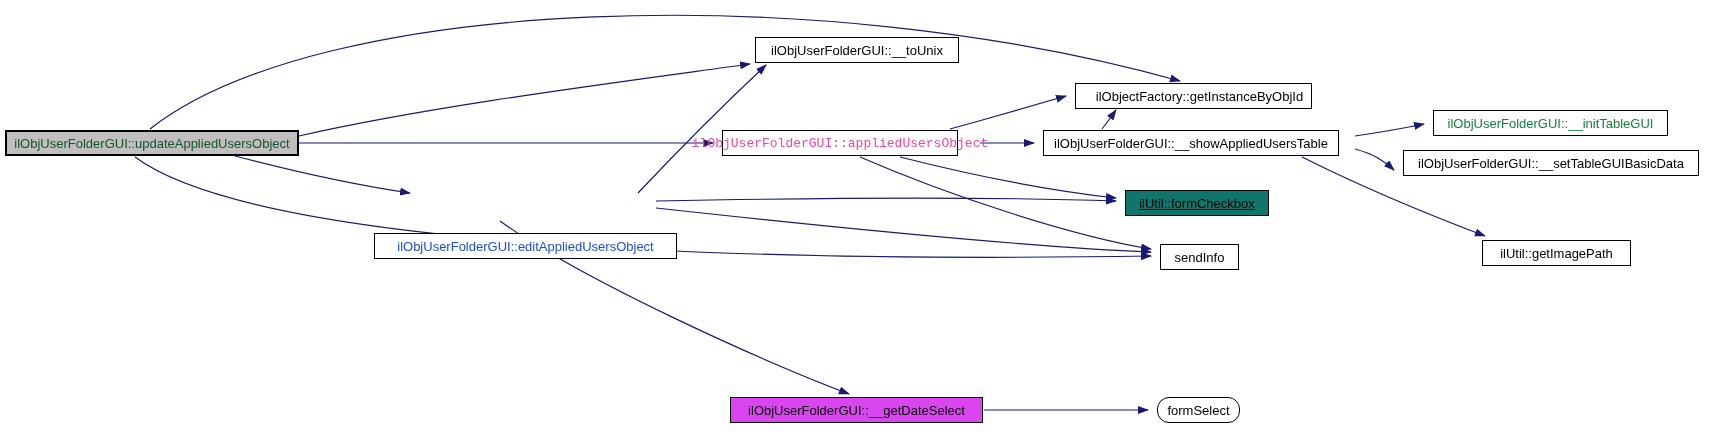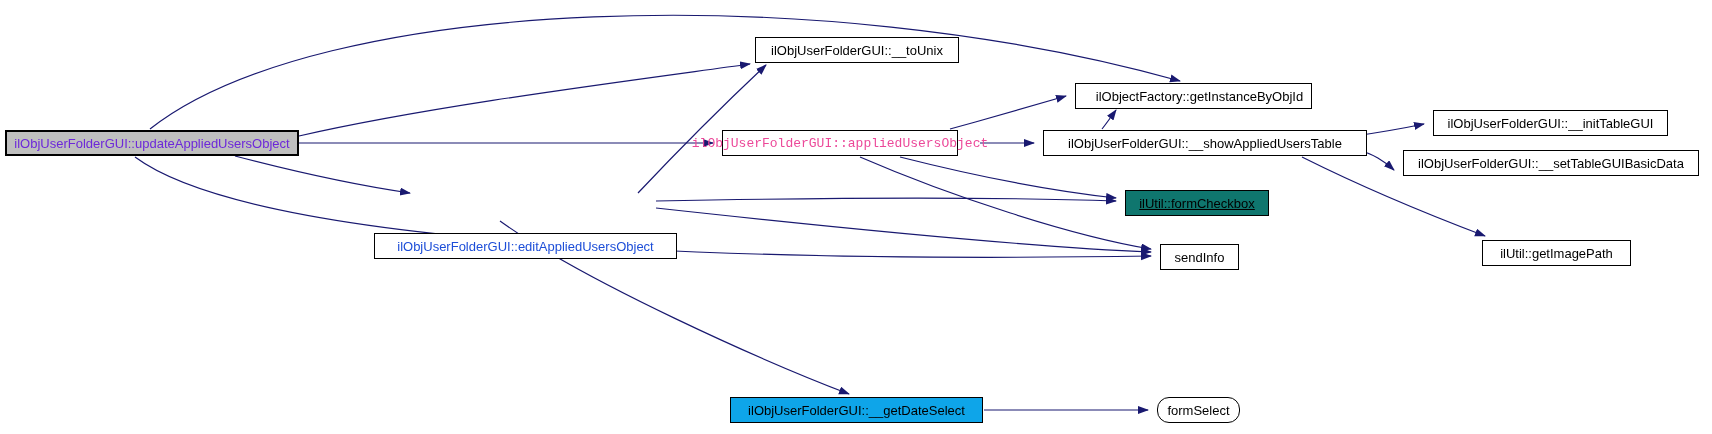--- a/index.html
+++ b/index.html
@@ -65,27 +65,27 @@
       <path class="edge" d="M980,143 L1034,143" marker-end="url(#arrowhead)" style="stroke: rgb(25, 25, 112);"></path>
       <path class="edge" d="M900,157 C975,176 1052,191 1116,198" marker-end="url(#arrowhead)" style="stroke: rgb(25, 25, 112);"></path>
       <path class="edge" d="M860,157 C950,196 1072,236 1151,249" marker-end="url(#arrowhead)" style="stroke: rgb(25, 25, 112);"></path>
       <path class="edge" d="M1102,129 C1106,124 1111,117 1116,110" marker-end="url(#arrowhead)" style="stroke: rgb(25, 25, 112);"></path>
       <path class="edge" d="M1355,136 C1382,132 1400,129 1424,124" marker-end="url(#arrowhead)" style="stroke: rgb(25, 25, 112);"></path>
       <path class="edge" d="M1355,149 C1374,154 1384,161 1394,170" marker-end="url(#arrowhead)" style="stroke: rgb(25, 25, 112);"></path>
       <path class="edge" d="M1302,157 C1372,192 1440,219 1485,236" marker-end="url(#arrowhead)" style="stroke: rgb(25, 25, 112);"></path>
       <path class="edge" d="M984,410 L1148,410" marker-end="url(#arrowhead)" style="stroke: rgb(25, 25, 112);"></path>
     </svg>
   <div id="node-layer">
-      <div class="node highlight" style="left: 5px; top: 130px; width: 294px; height: 26px; background: rgb(191, 191, 191); border-color: rgb(0, 0, 0); color: #6d28d9;">ilObjUserFolderGUI::updateAppliedUsersObject</div>
+      <div class="node highlight" style="left: 5px; top: 130px; width: 294px; height: 26px; background: rgb(191, 191, 191); border-color: rgb(0, 0, 0); color: #14532d;">ilObjUserFolderGUI::updateAppliedUsersObject</div>
       <div class="node" style="left: 374px; top: 194px; width: 303px; height: 26px; background: rgb(255, 255, 255); border-color: rgb(0, 0, 0); color: #1d4ed8; margin-top: 39px;">ilObjUserFolderGUI::editAppliedUsersObject</div>
       <div class="node" style="left: 755px; top: 37px; width: 204px; height: 26px; background: rgb(255, 255, 255); border-color: rgb(0, 0, 0); color: rgb(0, 0, 0);">ilObjUserFolderGUI::__toUnix</div>
       <div class="node" style="left: 722px; top: 130px; width: 236px; height: 26px; background: rgb(255, 255, 255); border-color: rgb(0, 0, 0); color: #ec4899; font-family: Liberation Mono, monospace;">ilObjUserFolderGUI::appliedUsersObject</div>
       <div class="node" style="left: 1075px; top: 83px; width: 237px; height: 26px; background: rgb(255, 255, 255); border-color: rgb(0, 0, 0); color: rgb(0, 0, 0); padding-left: 12px;">ilObjectFactory::getInstanceByObjId</div>
-      <div class="node" style="left: 1043px; top: 130px; width: 324px; height: 26px; background: rgb(255, 255, 255); border-color: rgb(0, 0, 0); color: rgb(0, 0, 0);">ilObjUserFolderGUI::__showAppliedUsersTable</div>
+      <div class="node" style="left: 1043px; top: 130px; width: 296px; height: 26px; background: rgb(255, 255, 255); border-color: rgb(0, 0, 0); color: rgb(0, 0, 0);">ilObjUserFolderGUI::__showAppliedUsersTable</div>
       <div class="node" style="left: 1125px; top: 190px; width: 144px; height: 26px; background: #0f766e; border-color: rgb(0, 0, 0); color: rgb(0, 0, 0); text-decoration: underline;">ilUtil::formCheckbox</div>
       <div class="node" style="left: 1160px; top: 244px; width: 79px; height: 26px; background: rgb(255, 255, 255); border-color: rgb(0, 0, 0); color: rgb(0, 0, 0);">sendInfo</div>
-      <div class="node" style="left: 1433px; top: 110px; width: 235px; height: 26px; background: rgb(255, 255, 255); border-color: rgb(0, 0, 0); color: #000000;">ilObjUserFolderGUI::__initTableGUI</div>
+      <div class="node" style="left: 1433px; top: 110px; width: 235px; height: 26px; background: rgb(255, 255, 255); border-color: rgb(0, 0, 0); color: #15803d;">ilObjUserFolderGUI::__initTableGUI</div>
       <div class="node" style="left: 1403px; top: 150px; width: 296px; height: 26px; background: rgb(255, 255, 255); border-color: rgb(0, 0, 0); color: rgb(0, 0, 0);">ilObjUserFolderGUI::__setTableGUIBasicData</div>
       <div class="node" style="left: 1482px; top: 240px; width: 149px; height: 26px; background: rgb(255, 255, 255); border-color: rgb(0, 0, 0); color: rgb(0, 0, 0);">ilUtil::getImagePath</div>
-      <div class="node" style="left: 730px; top: 397px; width: 253px; height: 26px; background: #0ea5e9; border-color: rgb(0, 0, 0); color: rgb(0, 0, 0);">ilObjUserFolderGUI::__getDateSelect</div>
+      <div class="node" style="left: 730px; top: 397px; width: 253px; height: 26px; background: #d946ef; border-color: rgb(0, 0, 0); color: rgb(0, 0, 0);">ilObjUserFolderGUI::__getDateSelect</div>
       <div class="node" style="left: 1157px; top: 397px; width: 83px; height: 26px; background: rgb(255, 255, 255); border-color: rgb(0, 0, 0); color: rgb(0, 0, 0); border-radius: 12px;">formSelect</div>
     </div>
 </div>
 
 </body></html>

